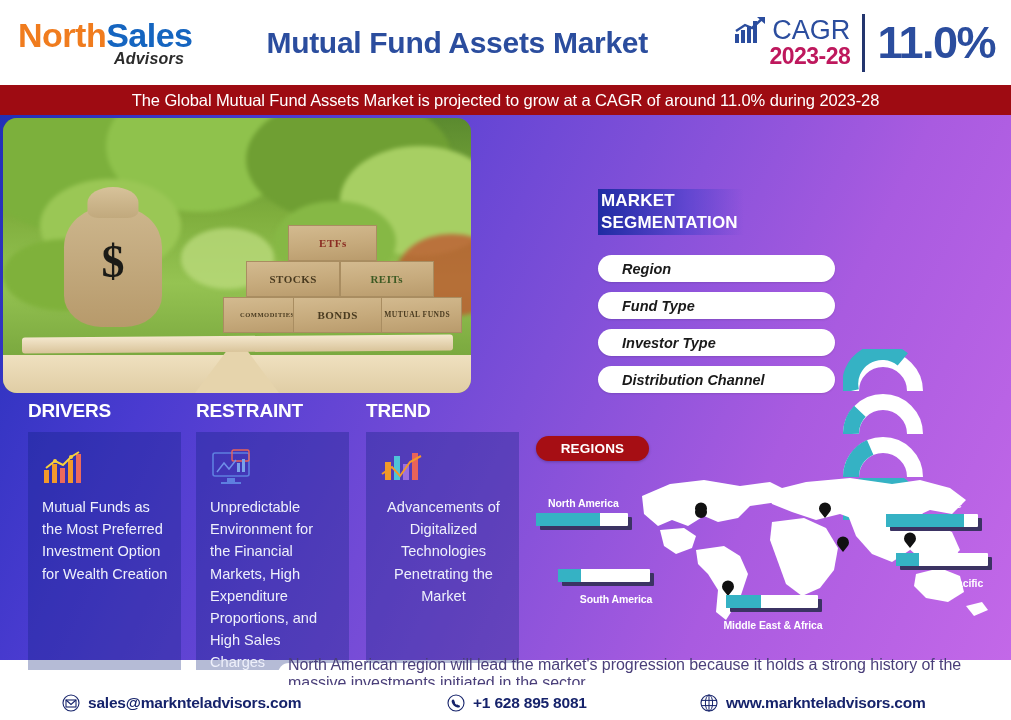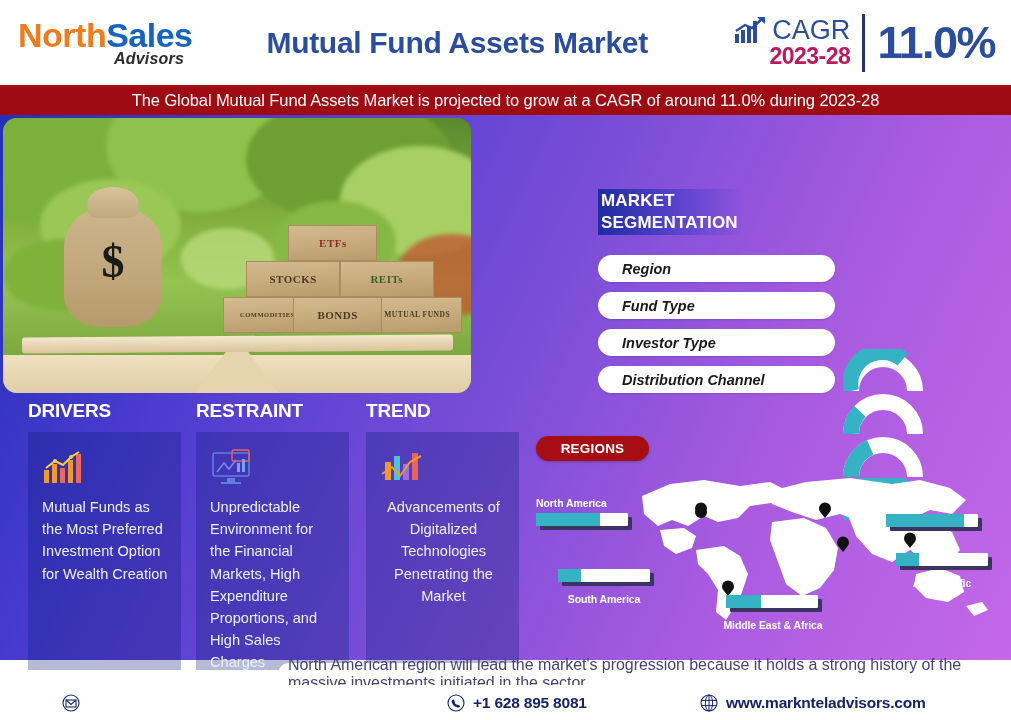--- a/index.html
+++ b/index.html
@@ -162,20 +162,21 @@
     border-radius: 13px; background: #A60E14; color: #fff;
     display: flex; align-items: center; justify-content: center;
     font-size: 13.5px; font-weight: bold; letter-spacing: 0.2px;
     box-shadow: 0 1px 3px rgba(0,0,0,0.25);
   }
   .map { position: absolute; left: 600px; top: 470px; width: 400px; height: 165px; }
   .region-item { position: absolute; width: 98px; }
   .region-label {
     font-size: 10.5px; font-weight: bold; color: #ffffff; letter-spacing: -0.1px;
     white-space: nowrap;
+    margin-left: 12px;
   }
   .bar-outer {
     position: relative; width: 92px; height: 13px; background: #ffffff;
     border-radius: 1px;
   }
   .bar-shadow {
     position: absolute; left: 4px; top: 4px; width: 92px; height: 13px;
     background: #3B3363; border-radius: 1px;
   }
   .bar-fill { position: absolute; left: 0; top: 0; height: 13px; background: #35B2C4; }
@@ -447,20 +448,21 @@
 
   <div class="footer">
     <div class="footer-item fi-1">
       <span class="f-icon">
         <svg width="18" height="18" viewBox="0 0 18 18">
           <circle cx="9" cy="9" r="8" fill="none" stroke="#16236B" stroke-width="1.1"></circle>
           <rect x="4" y="6" width="10" height="7" fill="none" stroke="#16236B" stroke-width="1.1"></rect>
           <path d="M4 6 L9 10.5 L14 6" fill="none" stroke="#16236B" stroke-width="1.1"></path>
         </svg>
       </span>
+      <span>sales@marknteladvisors.com</span>
     </div>
 
     <div class="footer-item fi-2">
       <span class="f-icon">
         <svg width="18" height="18" viewBox="0 0 18 18">
           <circle cx="9" cy="9" r="8" fill="none" stroke="#16236B" stroke-width="1.1"></circle>
           <path d="M6 5.5 c1.6 0 1.2 2 2 2.6 c-0.6 1.4 1 3 2.4 2.4 c0.7 0.8 2.6 0.4 2.6 2 c0 0.9 -1.4 1.3 -2.6 1 C7.6 12.7 5.2 10.4 4.7 7.9 C4.5 6.7 5.1 5.5 6 5.5 Z" fill="#16236B"></path>
         </svg>
       </span>
       <span>+1 628 895 8081</span>

